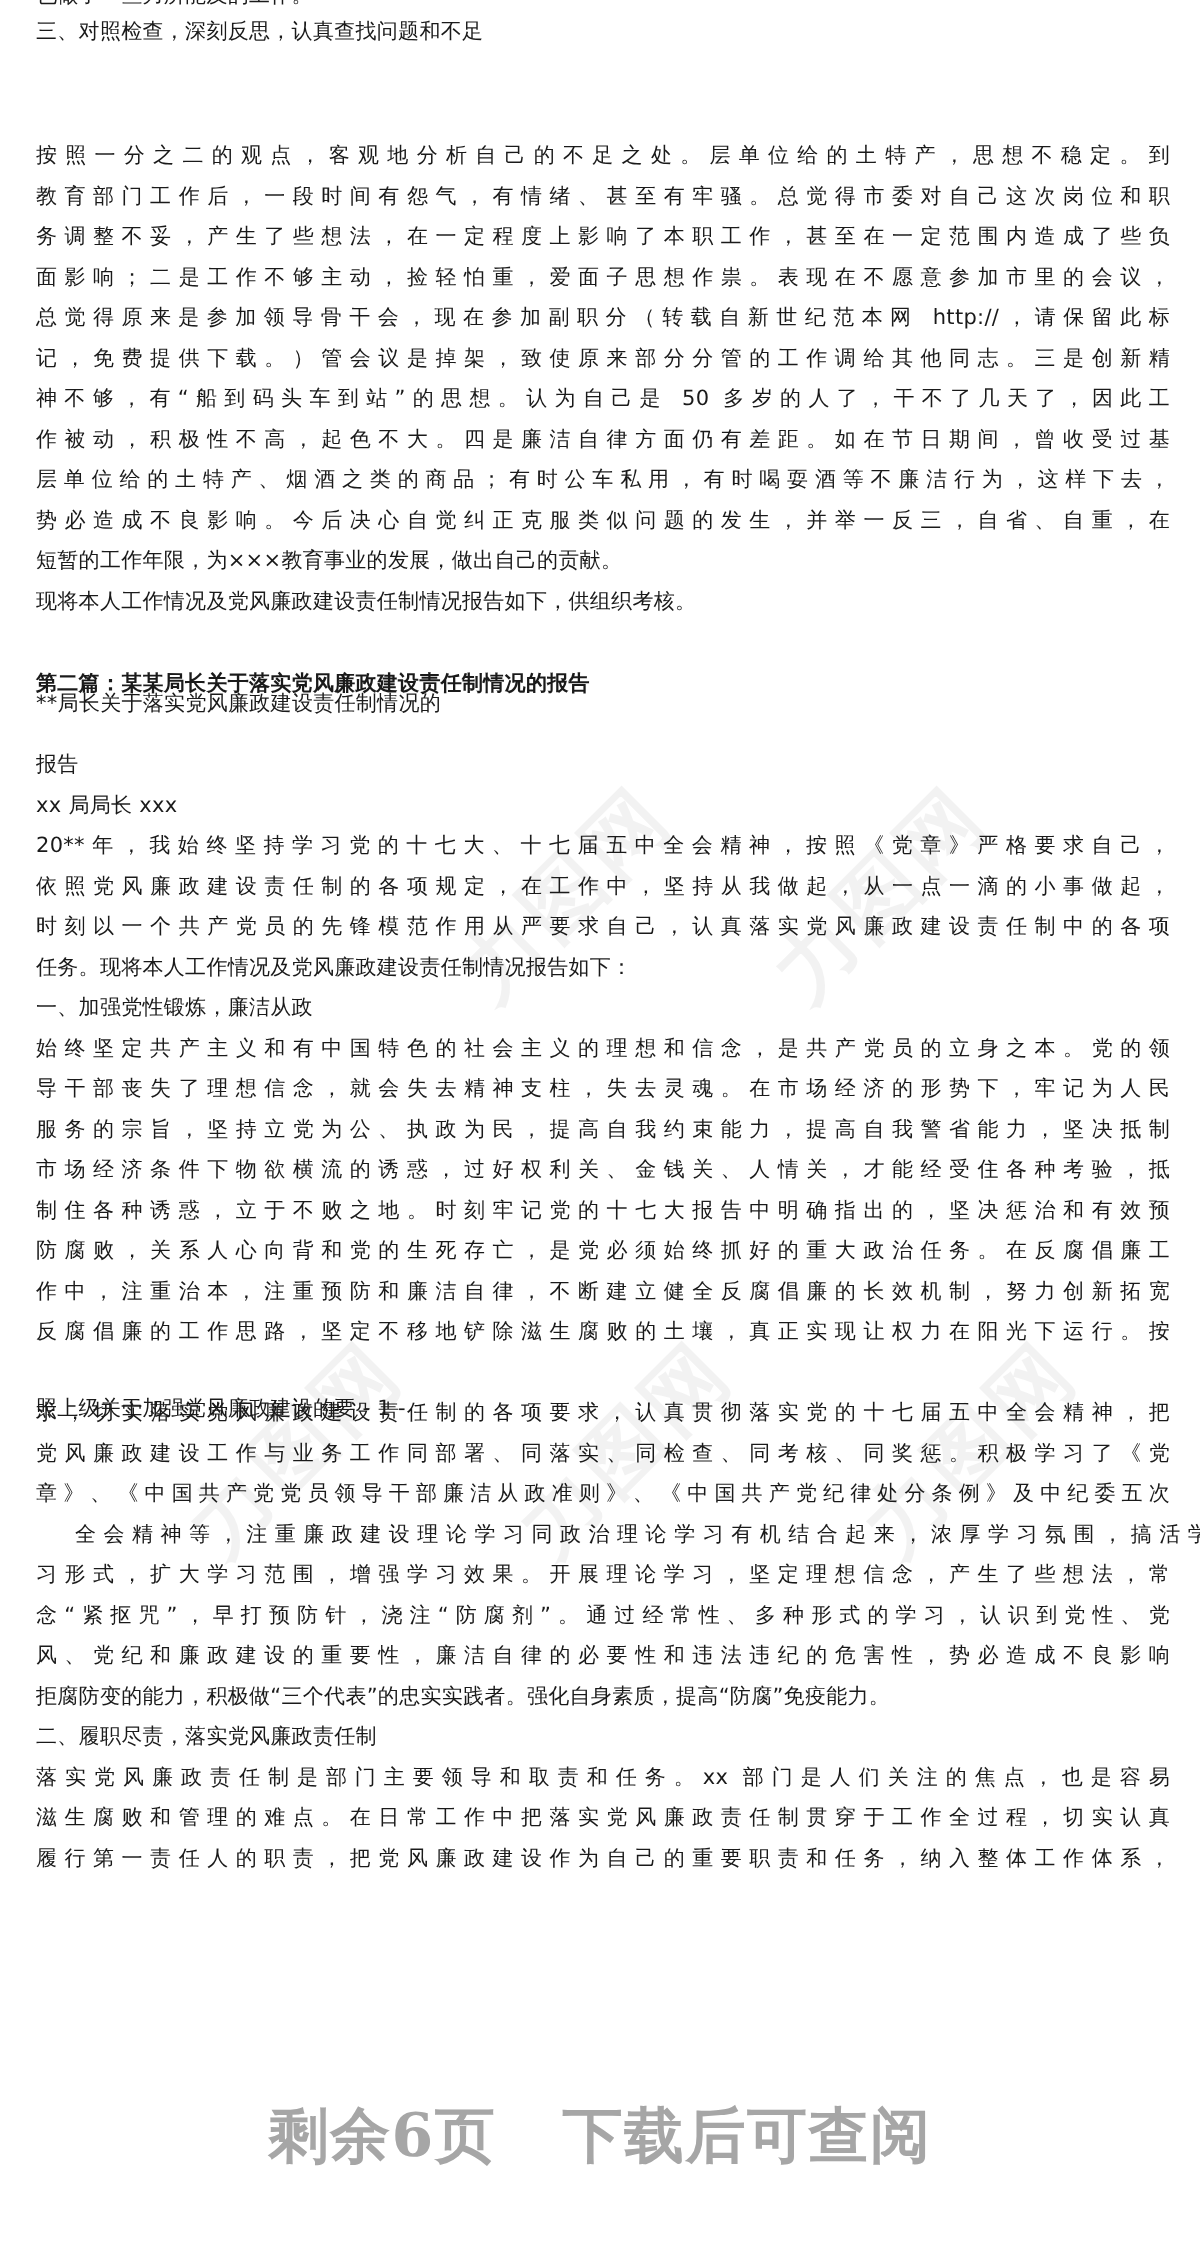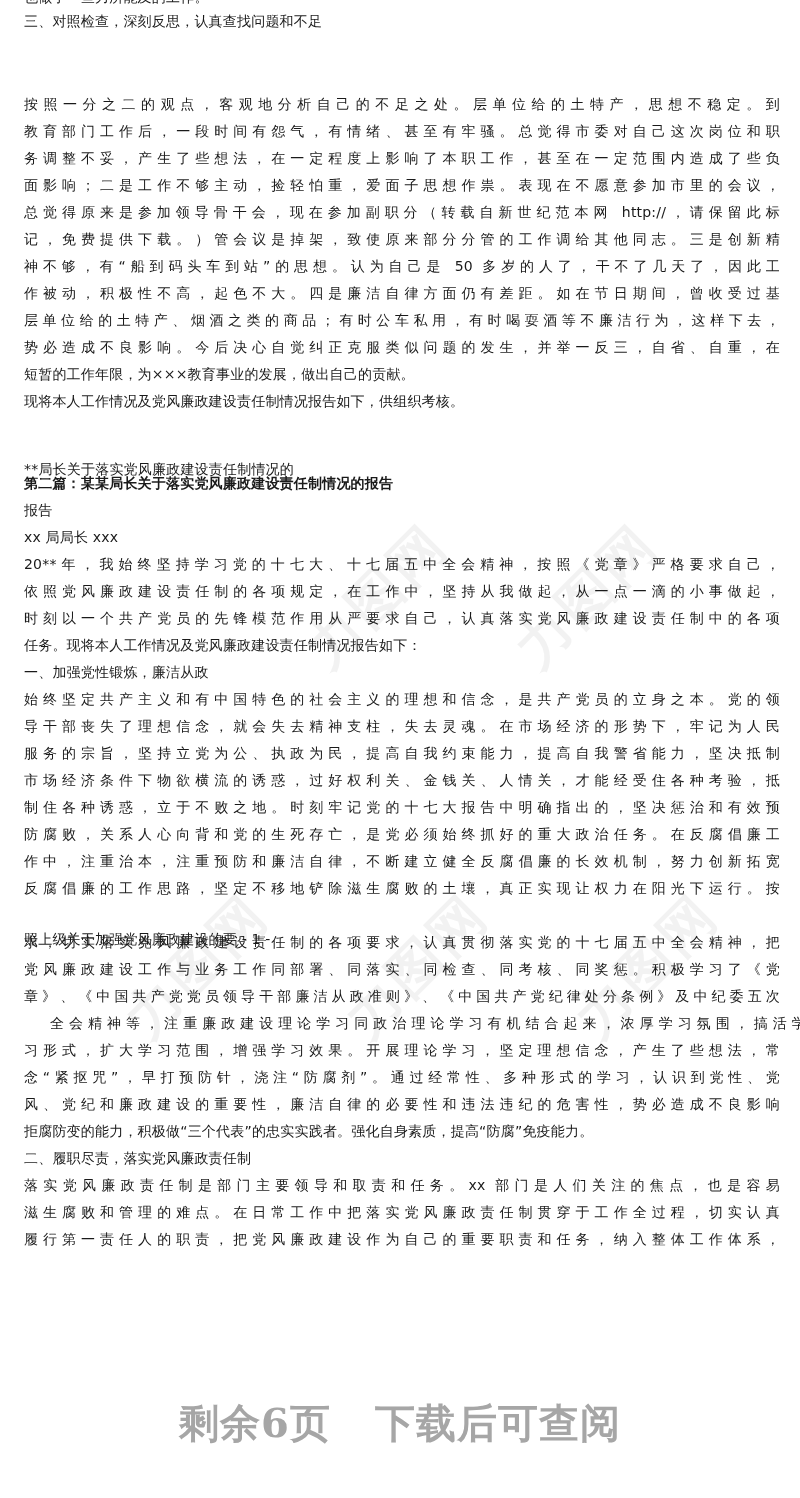--- a/index.html
+++ b/index.html
@@ -1,21 +1,21 @@
 <!DOCTYPE html>
 <html><head>
 <meta charset="utf-8">
 <style>
   html, body { margin: 0; padding: 0; background: #ffffff; }
   body { width: 800px; height: 1498px; position: relative; overflow: hidden;
          font-family: "DejaVu Sans", "Liberation Sans", sans-serif; color: #1a1a1a; }
   .page { position: absolute; left: 24px; top: 0; width: 756px; }
   .line { position: absolute; left: 0; white-space: nowrap; font-size: 14px; line-height: 27px; height: 27px; letter-spacing: 0.2px; }
   .just { width: 756px; text-align: justify; text-align-last: justify; }
-  .bold { font-weight: bold; margin-top: 27px; }
+  .bold { font-weight: bold; }
   .cut { color: #1a1a1a; }
   .watermark { position: absolute; font-size: 54px; color: rgba(0,0,0,0.05); transform: rotate(-45deg); white-space: nowrap; pointer-events: none; font-weight: bold; letter-spacing: 4px; }
   .more { position: absolute; left: 0; width: 800px; top: 1396px; text-align: center; font-size: 40px; font-weight: bold; color: #a6a6a6; font-family: "DejaVu Serif", "Liberation Serif", serif; letter-spacing: 1px; }
   .more span { margin: 0 22px; }
 </style>
 </head>
 <body>
 
 <div class="watermark" style="left:290px;top:560px;">力图网</div>
 <div class="watermark" style="left:500px;top:560px;">力图网</div>

